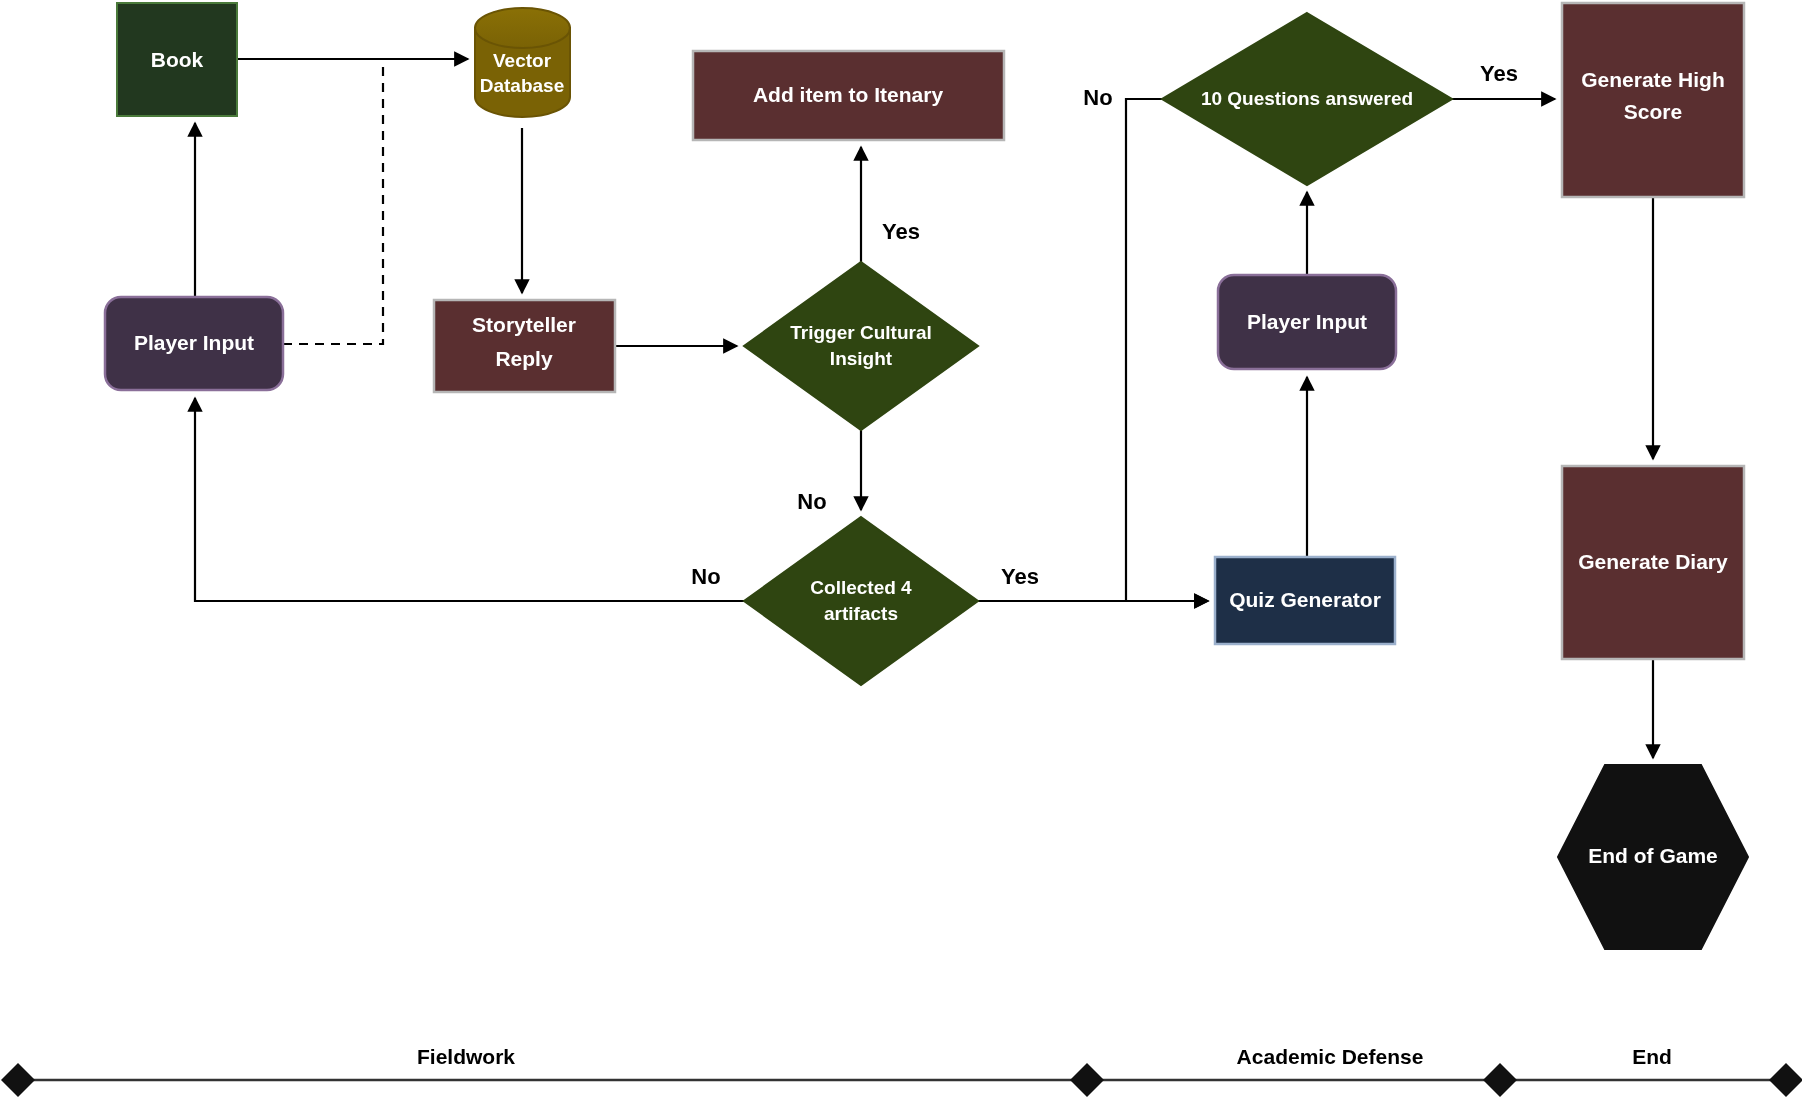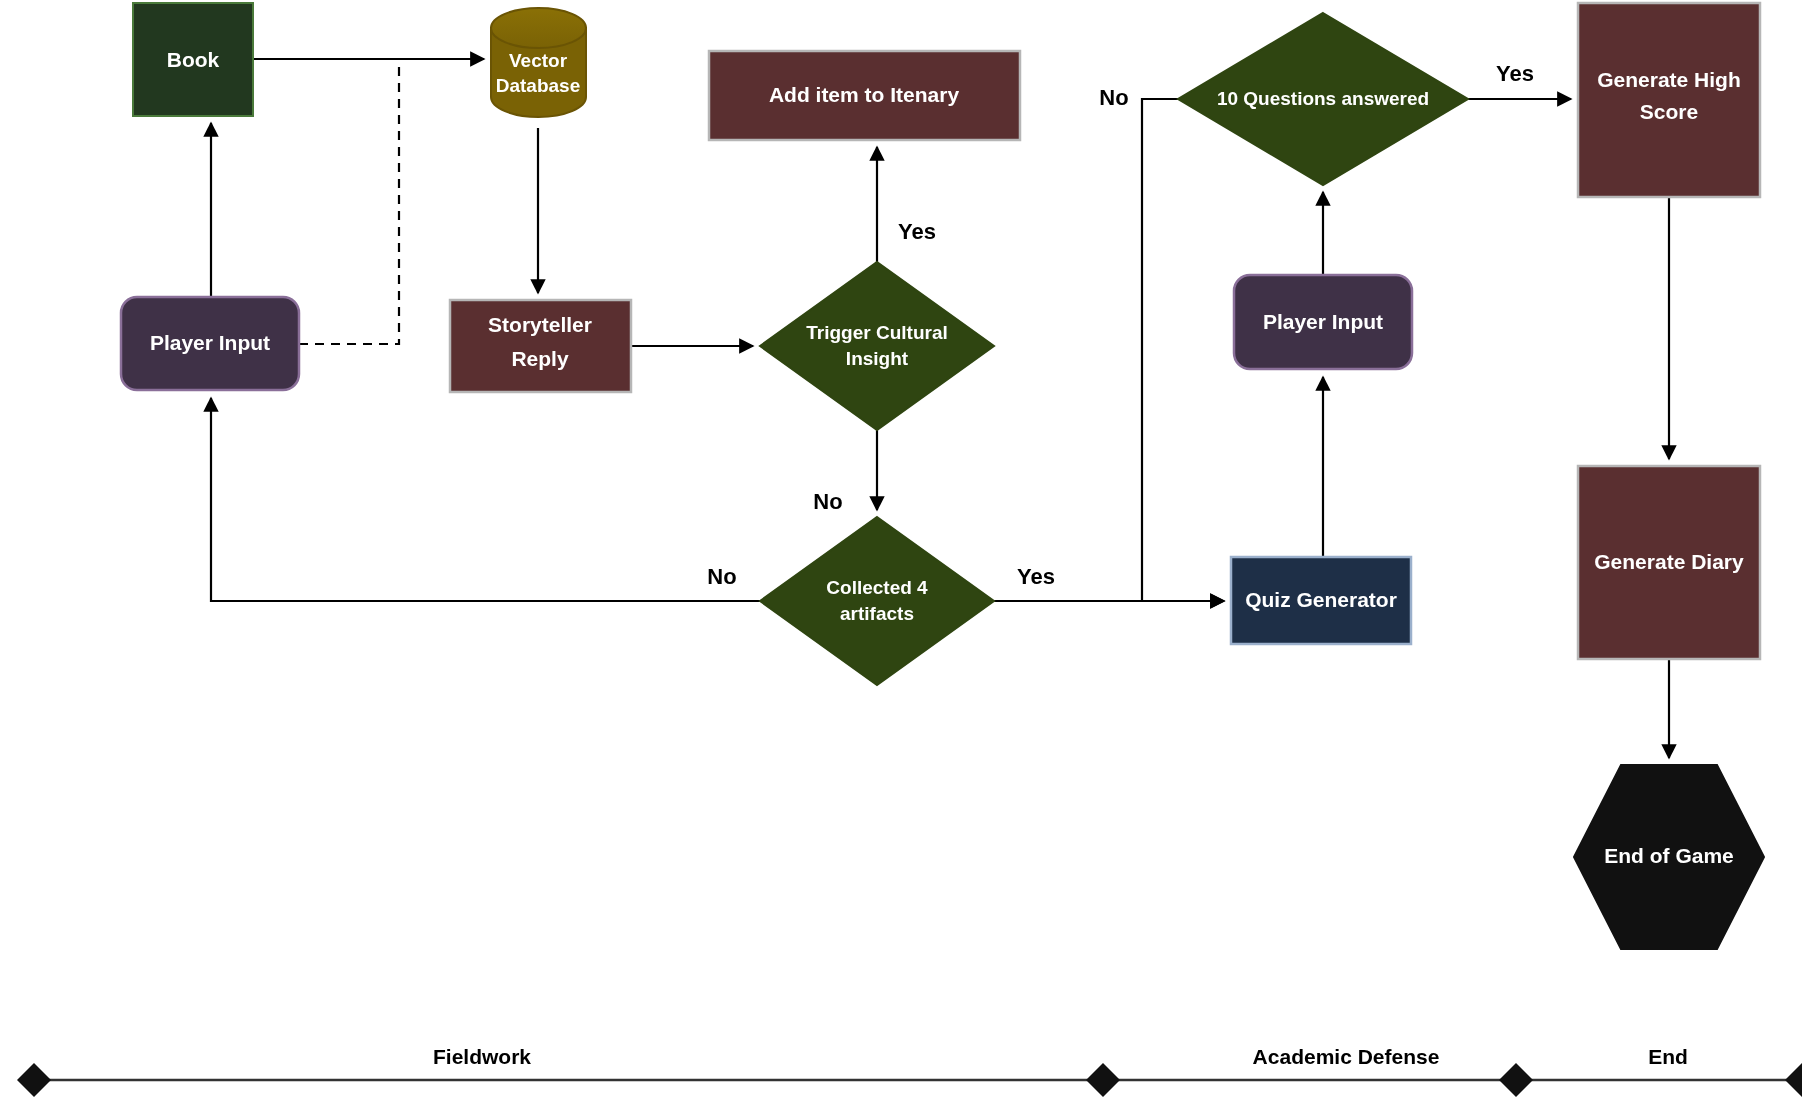--- a/index.html
+++ b/index.html
@@ -10,21 +10,20 @@
   body {
     width: 1802px;
     height: 1097px;
     font-family: "Liberation Sans", sans-serif;
     overflow: hidden;
   }
   #canvas-wrap {
     position: relative;
     width: 1670px;
     height: 1097px;
-    padding-left: 16px;
   }
   svg#flow {
     display: block;
     width: 1802px;
     height: 1097px;
   }
   .node-label {
     font-family: "Liberation Sans", sans-serif;
     font-weight: bold;
     font-size: 21px;

